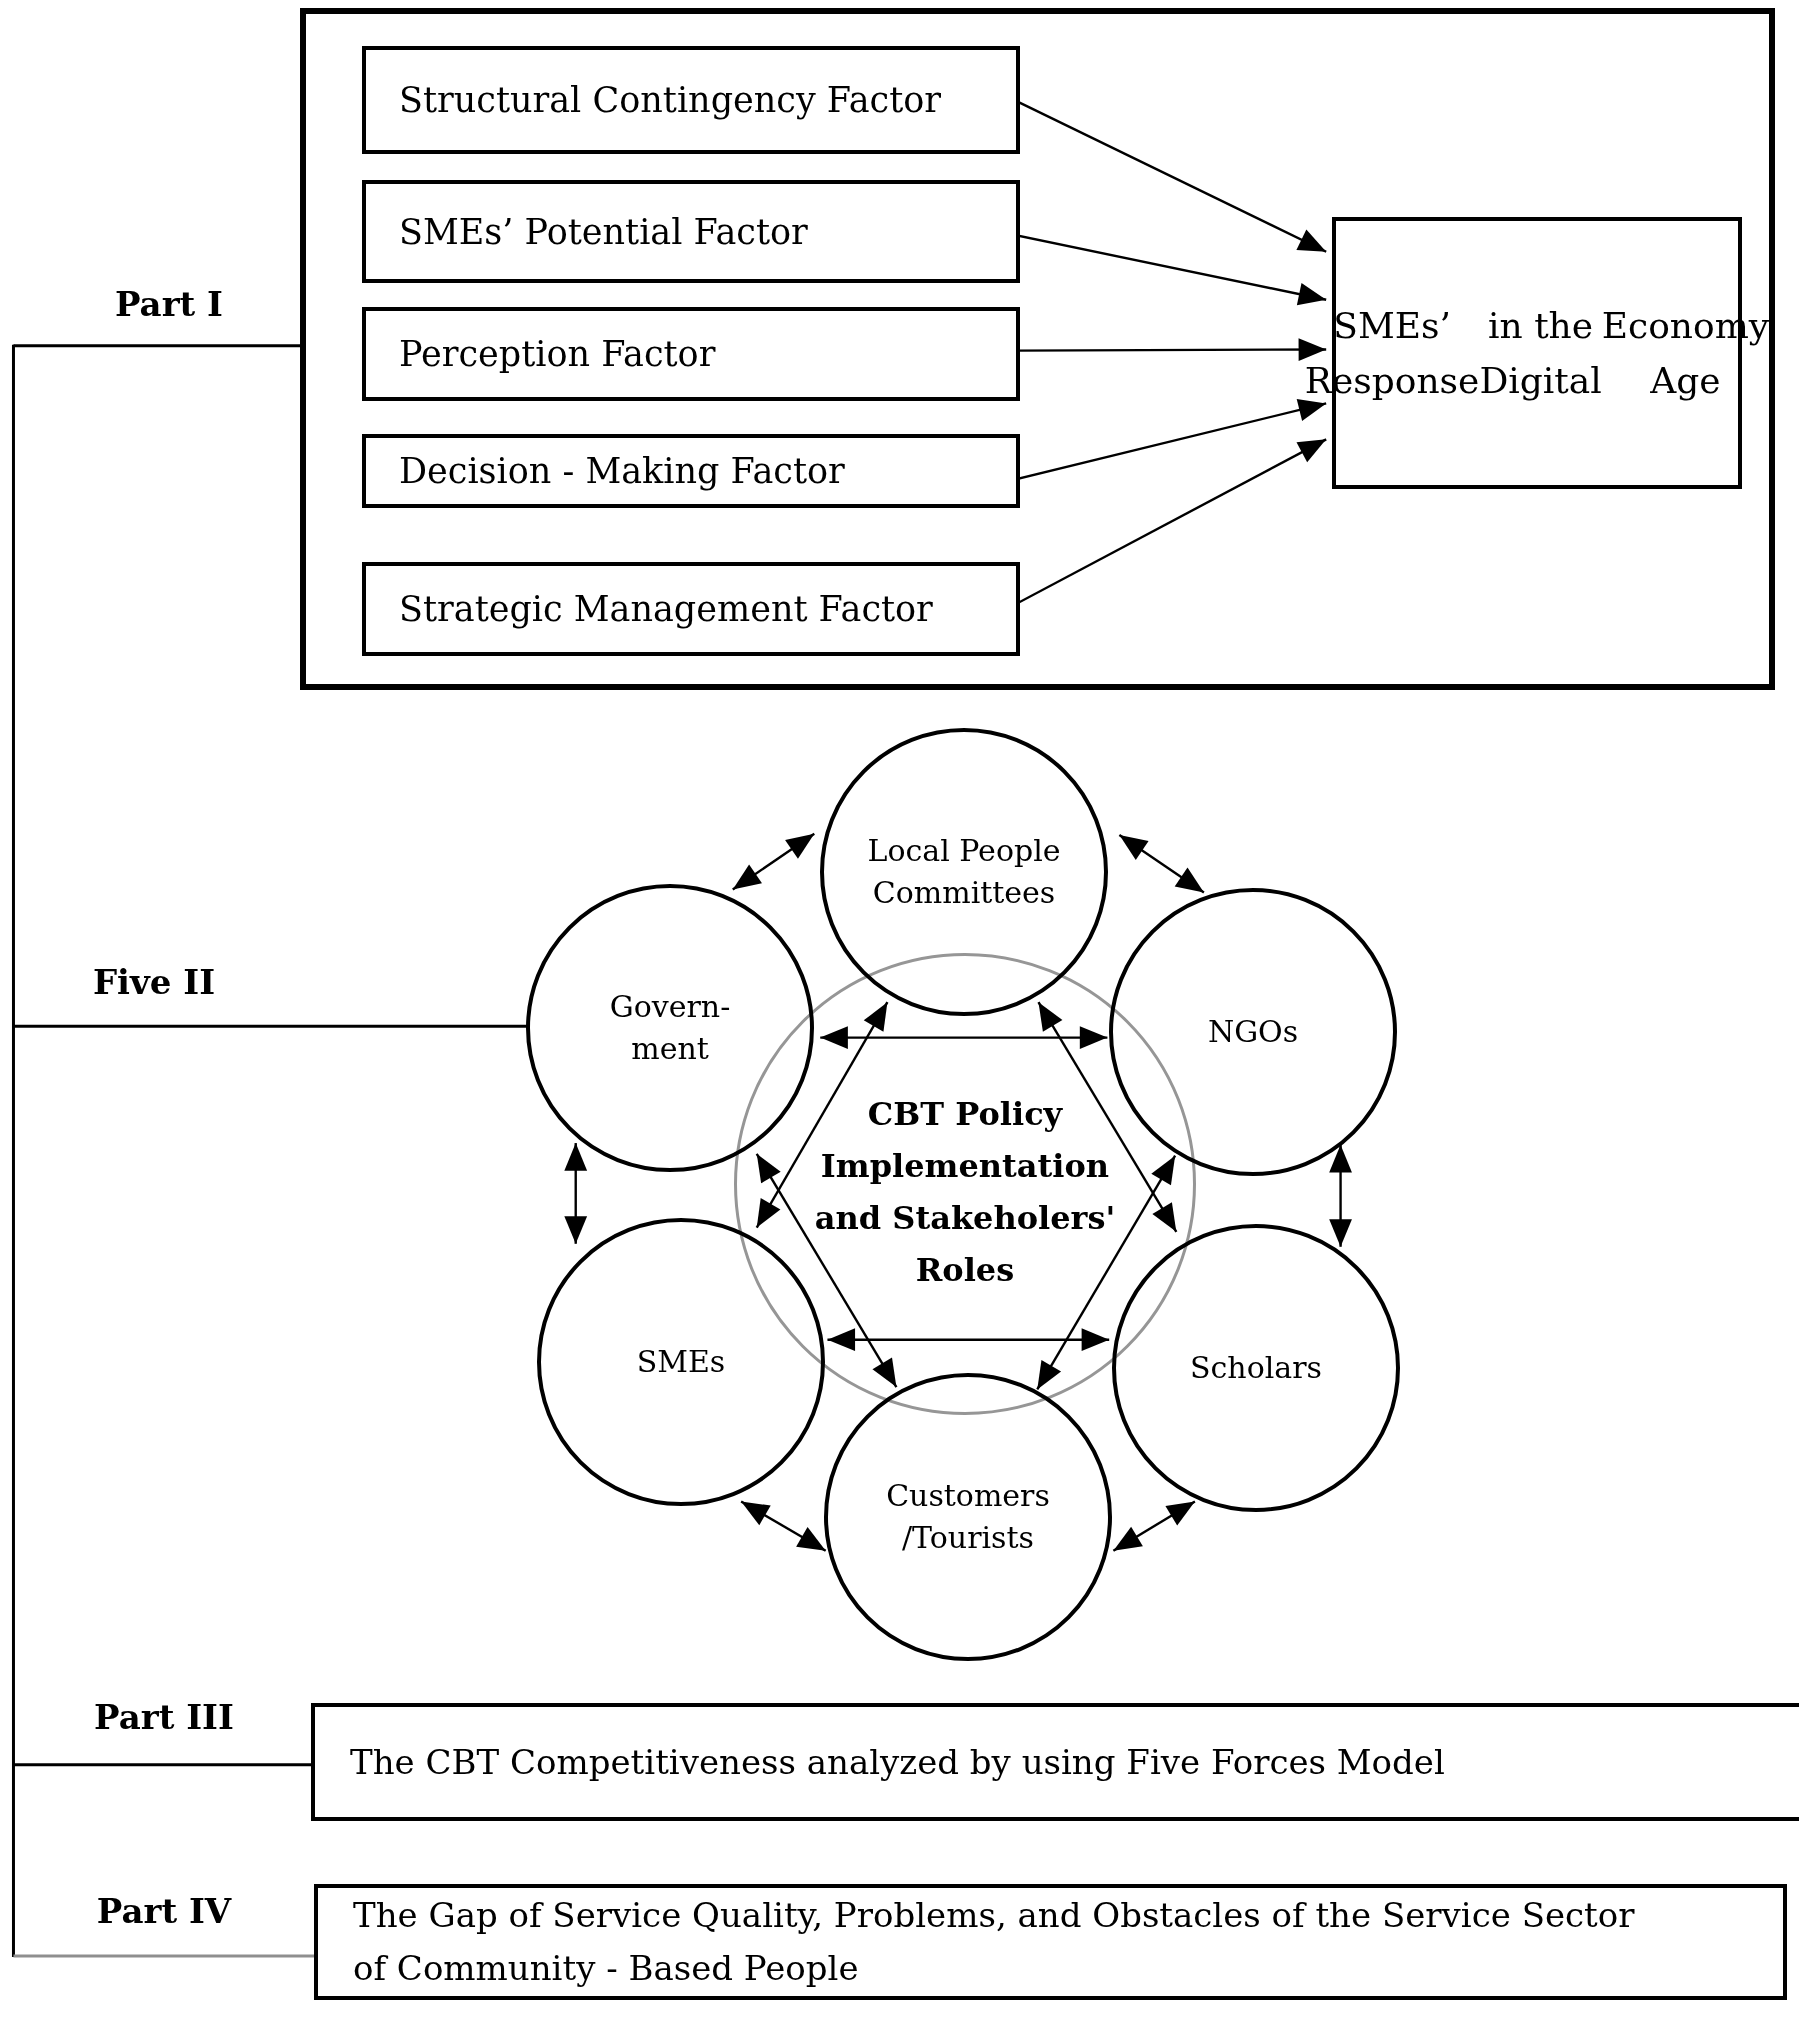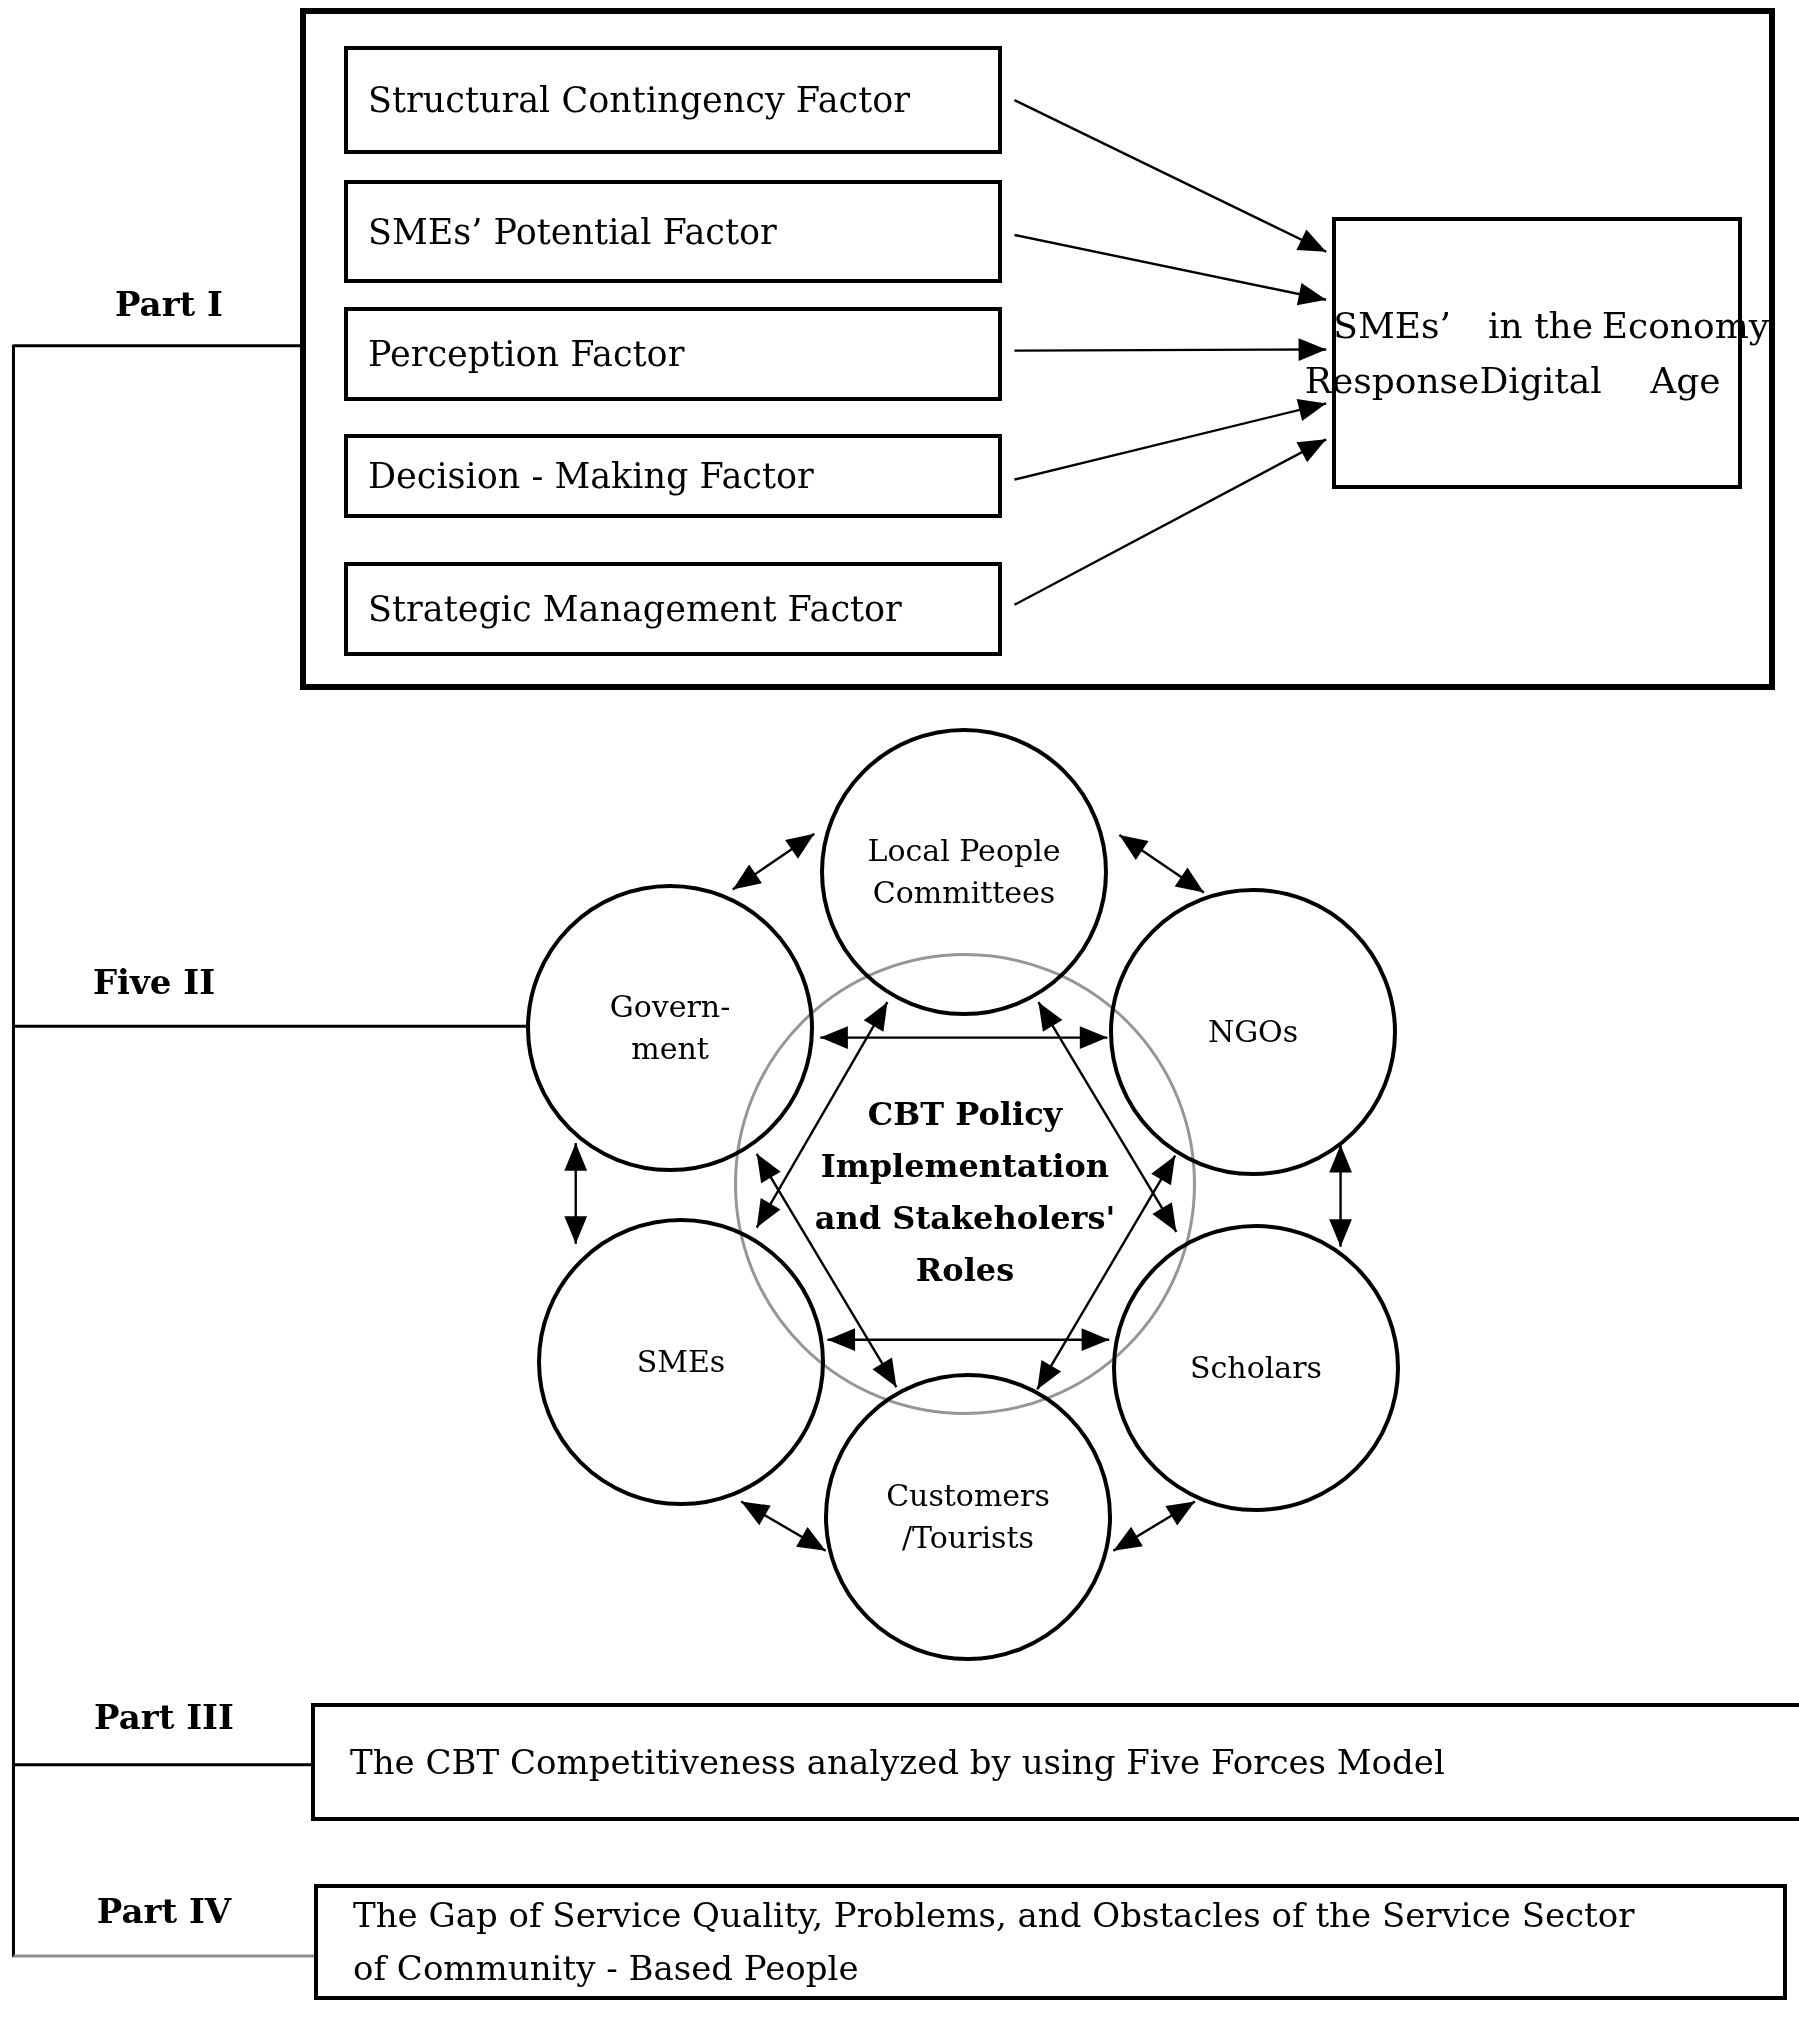--- a/index.html
+++ b/index.html
@@ -13,21 +13,21 @@
   }
   
   .layer{position:absolute;left:0;top:0;}
   svg.arrows{z-index:2;}
   
   .box{
     position:absolute;box-sizing:border-box;background:#fff;
     border:4.8px solid #000;display:flex;align-items:center;z-index:3;
   }
   .outer-box{border-width:6px;background:transparent;z-index:1;}
-  .factor-box{left:344px;width:658px;padding-left:20px;font-size:35px;white-space:nowrap;}
+  .factor-box{left:362px;width:658px;padding-left:33px;font-size:35px;white-space:nowrap;}
   .response-box{
     left:1332px;top:217px;width:410px;height:272px;
     flex-direction:row;justify-content:center;text-align:center;
     font-size:36px;line-height:55px;
   }
   .part3-box{left:311px;top:1703px;width:1695px;height:118px;padding-left:35px;font-size:34px;white-space:nowrap;}
   .part4-box{
     left:314px;top:1884px;width:1473px;height:116px;
     flex-direction:column;justify-content:center;align-items:flex-start;
     padding-left:35px;font-size:34px;line-height:53px;white-space:nowrap;
@@ -115,21 +115,21 @@
 
   <div class="box factor-box" style="top:46px;height:108px;">
     <span>Structural Contingency Factor</span>
   </div>
   <div class="box factor-box" style="top:180px;height:103px;">
     <span>SMEs’ Potential Factor</span>
   </div>
   <div class="box factor-box" style="top:307px;height:94px;">
     <span>Perception Factor</span>
   </div>
-  <div class="box factor-box" style="top:434px;height:84px;">
+  <div class="box factor-box" style="top:434px;height:74px;">
     <span>Decision - Making Factor</span>
   </div>
   <div class="box factor-box" style="top:562px;height:94px;">
     <span>Strategic Management Factor</span>
   </div>
 
   <div class="box response-box">
     <span class="tline">SMEs’ Response</span>
     <span class="tline">in the Digital</span>
     <span class="tline">Economy Age</span>

